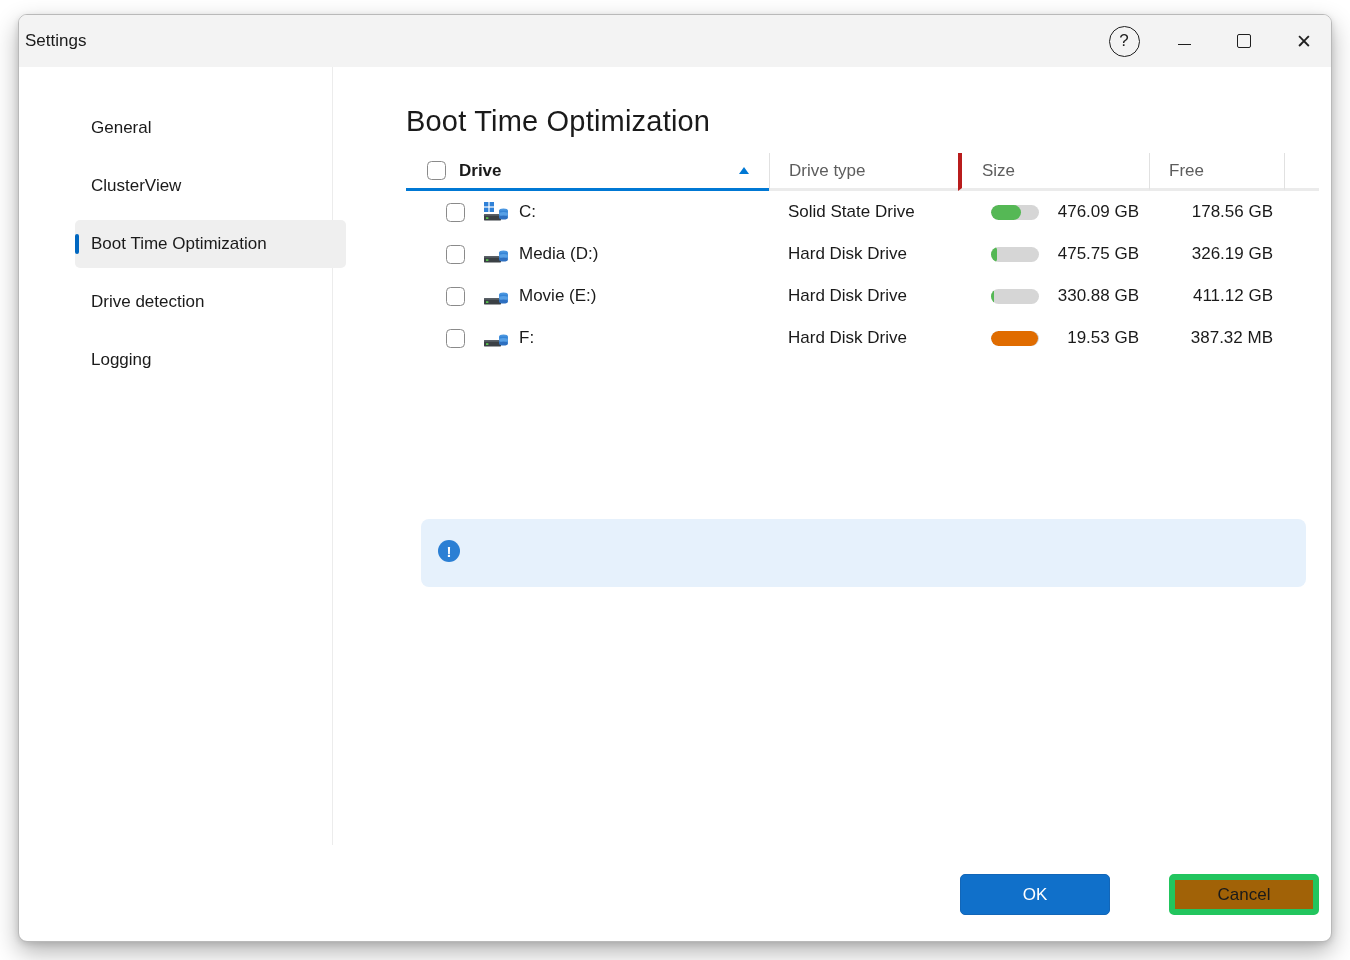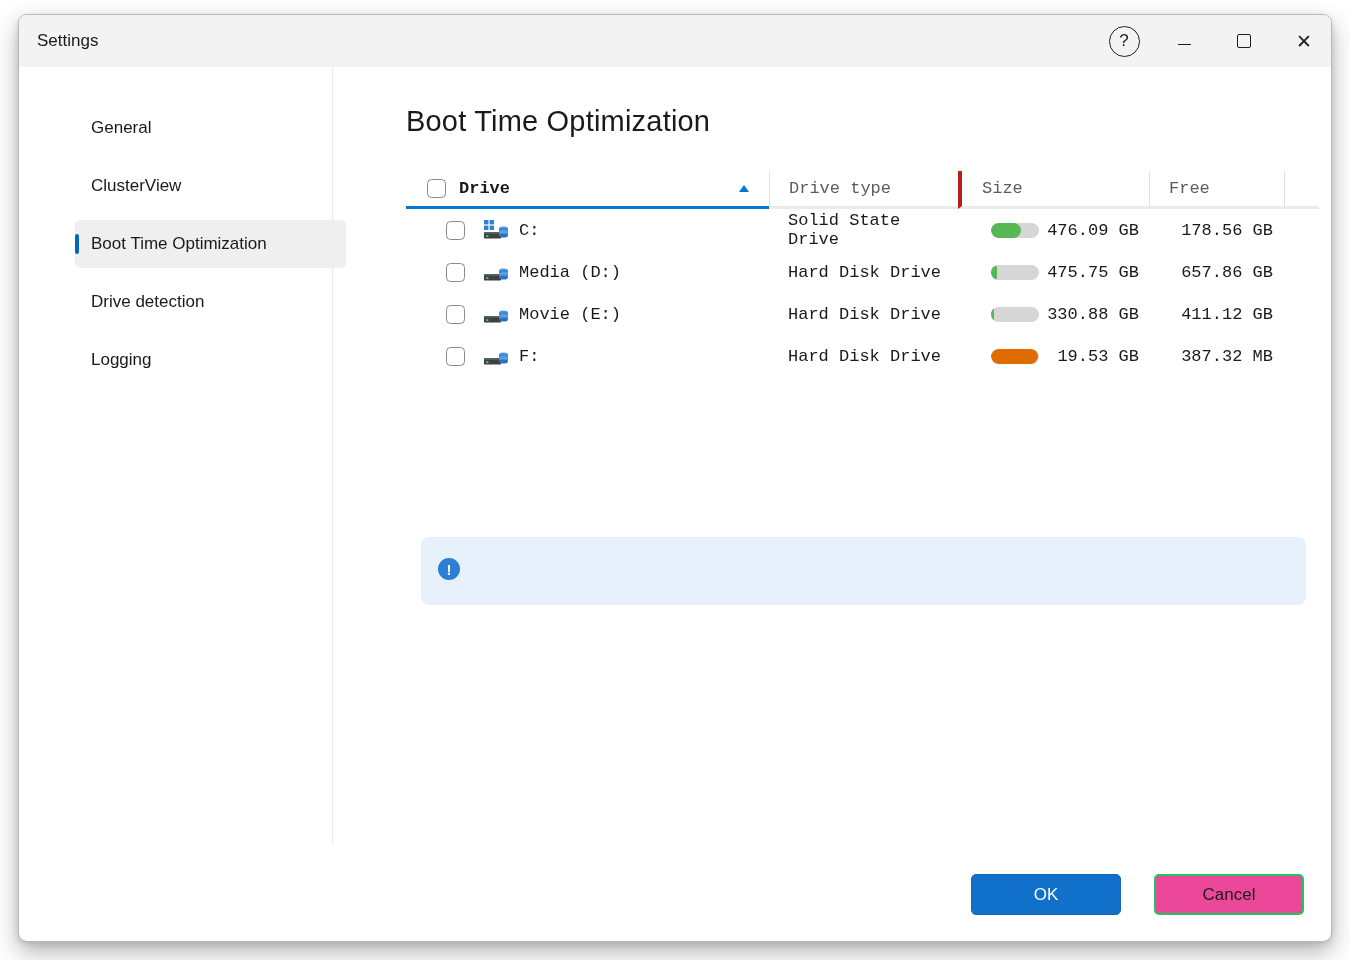--- a/index.html
+++ b/index.html
@@ -6,21 +6,21 @@
   html,body { width:1350px; height:960px; background:#ffffff; font-family:"Liberation Sans", sans-serif; color:#1a1a1a; overflow:hidden; }
 
   .window {
     position:absolute; left:18px; top:14px; width:1314px; height:928px;
     background:#ffffff; border:1px solid #b9b9b9; border-radius:9px;
     box-shadow:0 10px 24px rgba(0,0,0,.30), 0 2px 6px rgba(0,0,0,.12);
     overflow:hidden;
   }
 
   
-  .titlebar { height:52px; background:#f3f3f3; display:flex; align-items:center; padding-left:18px; }
+  .titlebar { height:52px; background:#f3f3f3; display:flex; align-items:center; padding-left:6px; }
   .titlebar-title { font-size:17px; color:#1a1a1a; }
   .titlebar-controls { margin-left:auto; margin-right:5px; display:flex; align-items:center; }
   .tb-btn { width:44px; height:44px; display:flex; align-items:center; justify-content:center; cursor:default; margin-left:16px; }
   .help-circle { width:31px; height:31px; border:1.7px solid #1f1f1f; border-radius:50%; display:flex; align-items:center; justify-content:center; font-size:17px; color:#1f1f1f; }
   .min-glyph { width:13px; height:0; border-bottom:1.7px solid #1f1f1f; margin-top:6px; }
   .max-glyph { width:14px; height:14px; border:1.7px solid #1f1f1f; border-radius:2px; }
   .close-glyph { font-size:19px; color:#1f1f1f; line-height:1; }
 
   
   .win-body { display:flex; height:876px; position:relative;padding-left:30px; }
@@ -32,21 +32,21 @@
   .side-item.selected { background:#efefef; }
   .side-item .accent { display:none; }
   .side-item.selected .accent { display:block; position:absolute; left:0; top:14px; width:3.5px; height:20px; border-radius:2px; background:#0067c0; }
 
   
   .main { flex:1; padding:38px 0 0 44px; position:relative; }
   .page-title { font-size:29px; font-weight:300; letter-spacing:.2px; color:#1a1a1a; }
   .page-desc { margin-top:17px; max-width:905px; font-size:17px; line-height:28px; color:#1b1b1b; }
 
   
-  .table { margin-top:33px; width:913px;font-family:Liberation Mono, monospace; }
+  .table { margin-top:15px; width:913px; }
   .thead { display:flex; height:38px; }
   .th { display:flex; align-items:center; font-size:17px; color:#5d5d5d; border-bottom:3px solid #ebebeb; }
   .th-drive { width:363px; padding-left:21px; color:#1a1a1a; font-weight:600; border-bottom-color:#0078d4; }
   .th-drive .th-label { margin-left:13px; }
   .th-type { width:189px; padding-left:19px; border-left:1px solid #e1e1e1; }
   .th-size { width:191px; padding-left:20px; border-left:4px solid #b91c1c; }
   .th-free { width:135px; padding-left:19px; border-left:1px solid #e1e1e1; }
   .th-stub { width:35px; border-left:1px solid #e1e1e1; }
   .sort-arrow { margin-left:auto; margin-right:20px; width:0; height:0;
                 border-left:5.5px solid transparent; border-right:5.5px solid transparent; border-bottom:7.5px solid #0078d4; }
@@ -67,24 +67,24 @@
 
   
   .notice { margin-top:160px; margin-left:15px; width:885px; background:#e6f1fc; border-radius:8px;
             padding:17px 22px 25px 17px; display:flex; }
   .notice-icon { width:22px; height:22px; border-radius:50%; background:#2b7fd4; color:#ffffff;
                  font-weight:bold; font-size:15px; display:flex; align-items:center; justify-content:center; flex:none; margin-top:4px; }
   .notice-text { margin-left:16px; font-size:17px; line-height:27.5px; color:#1b1b1b; }
   .notice-text p + p { margin-top:26px; }
 
   
-  .footer-buttons { position:absolute; right:27px; bottom:26px; display:flex; }
+  .footer-buttons { position:absolute; right:12px; bottom:26px; display:flex;gap:40px; }
   .btn { width:150px; height:41px; border-radius:5px; font-size:17px; display:flex; align-items:center; justify-content:center; cursor:default; }
   .btn-ok { background:#1070ca; border:1px solid #1266b8; color:#ffffff; }
-  .btn-cancel { margin-left:33px; background:#ec4899; border:2px solid #22c55e; color:#1a1a1a; }
+  .btn-cancel { margin-left:19px; background:#a16207; border:6px solid #22c55e; color:#1a1a1a; }
 </style>
 </head>
 <body>
 
 <div class="window">
 
   <div class="titlebar">
     <div class="titlebar-title">Settings</div>
     <div class="titlebar-controls">
       <div class="tb-btn">
@@ -192,21 +192,21 @@
             </svg>
             <span class="drive-label">Media (D:)</span>
           </div>
           <div class="td-type">Hard Disk Drive</div>
           <div class="td-size">
             <div class="bar-track">
                 <div class="bar-fill" style="width: 13%; background: rgb(85, 184, 85);"></div>
               </div>
             <span class="size-val">475.75 GB</span>
           </div>
-          <div class="td-free">657.86 GB</div>
+          <div class="td-free">326.19 GB</div>
         </div>
 
         <div class="trow">
           <div class="td-drive">
             <div class="checkbox"></div>
             <svg class="drive-icon" width="26" height="22" viewBox="0 0 26 22">
               <rect x="1" y="13" width="17" height="6.6" rx="1.2" fill="#3b4045"></rect>
               <rect x="1" y="13" width="17" height="1.8" rx="0.9" fill="#5a6067"></rect>
               <rect x="3" y="16.2" width="2.4" height="1.8" fill="#58c24e"></rect>
               <ellipse cx="20.5" cy="9.6" rx="4.4" ry="2" fill="#4a96e0"></ellipse>

